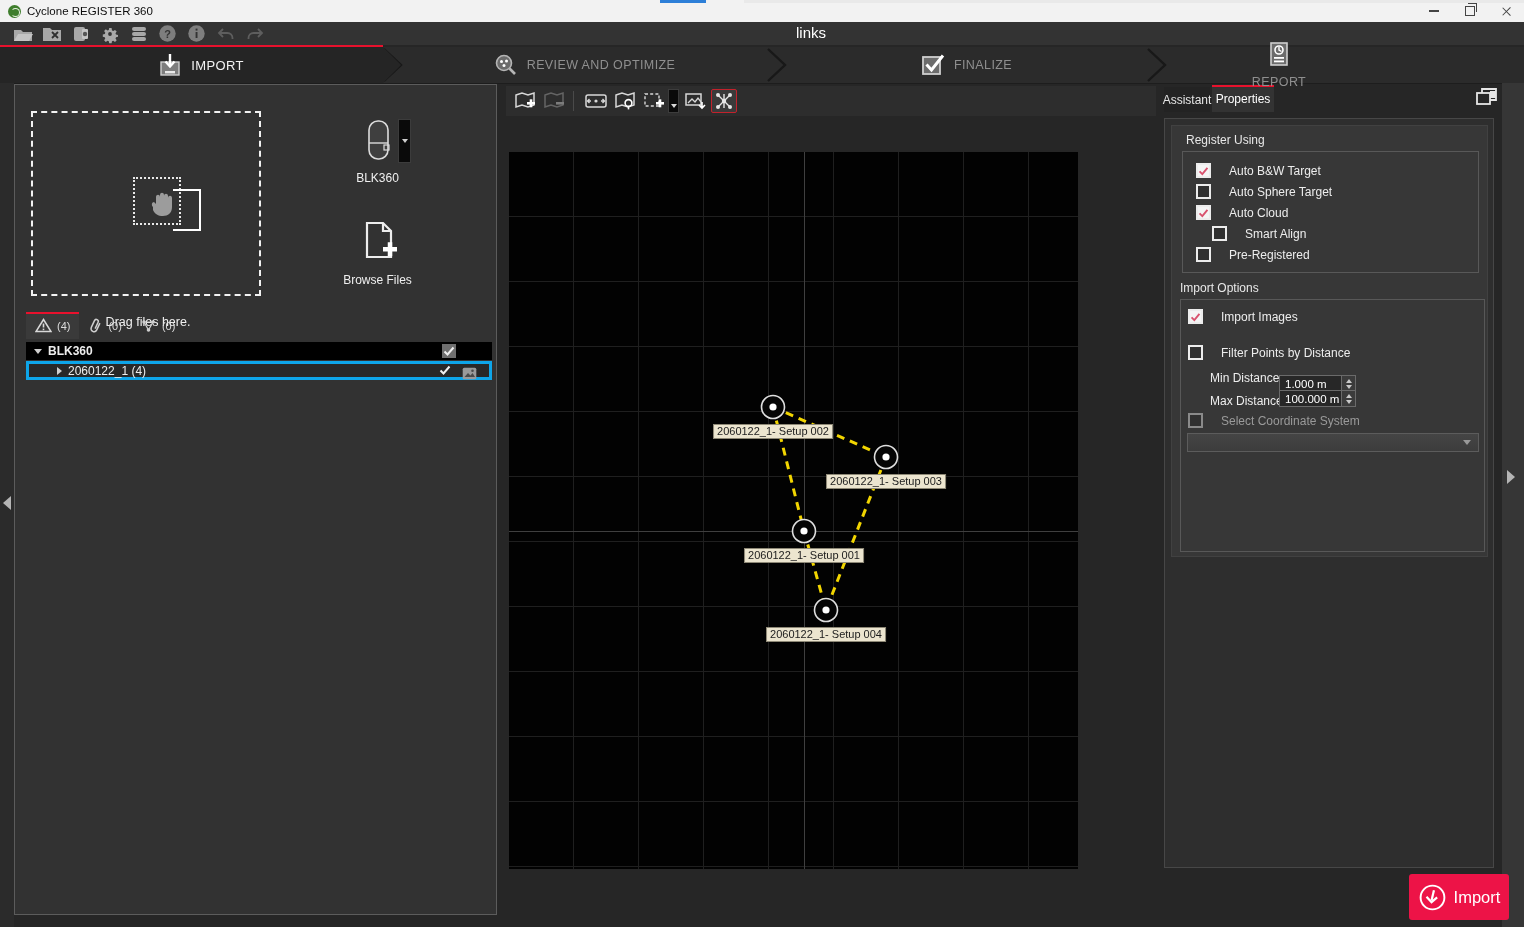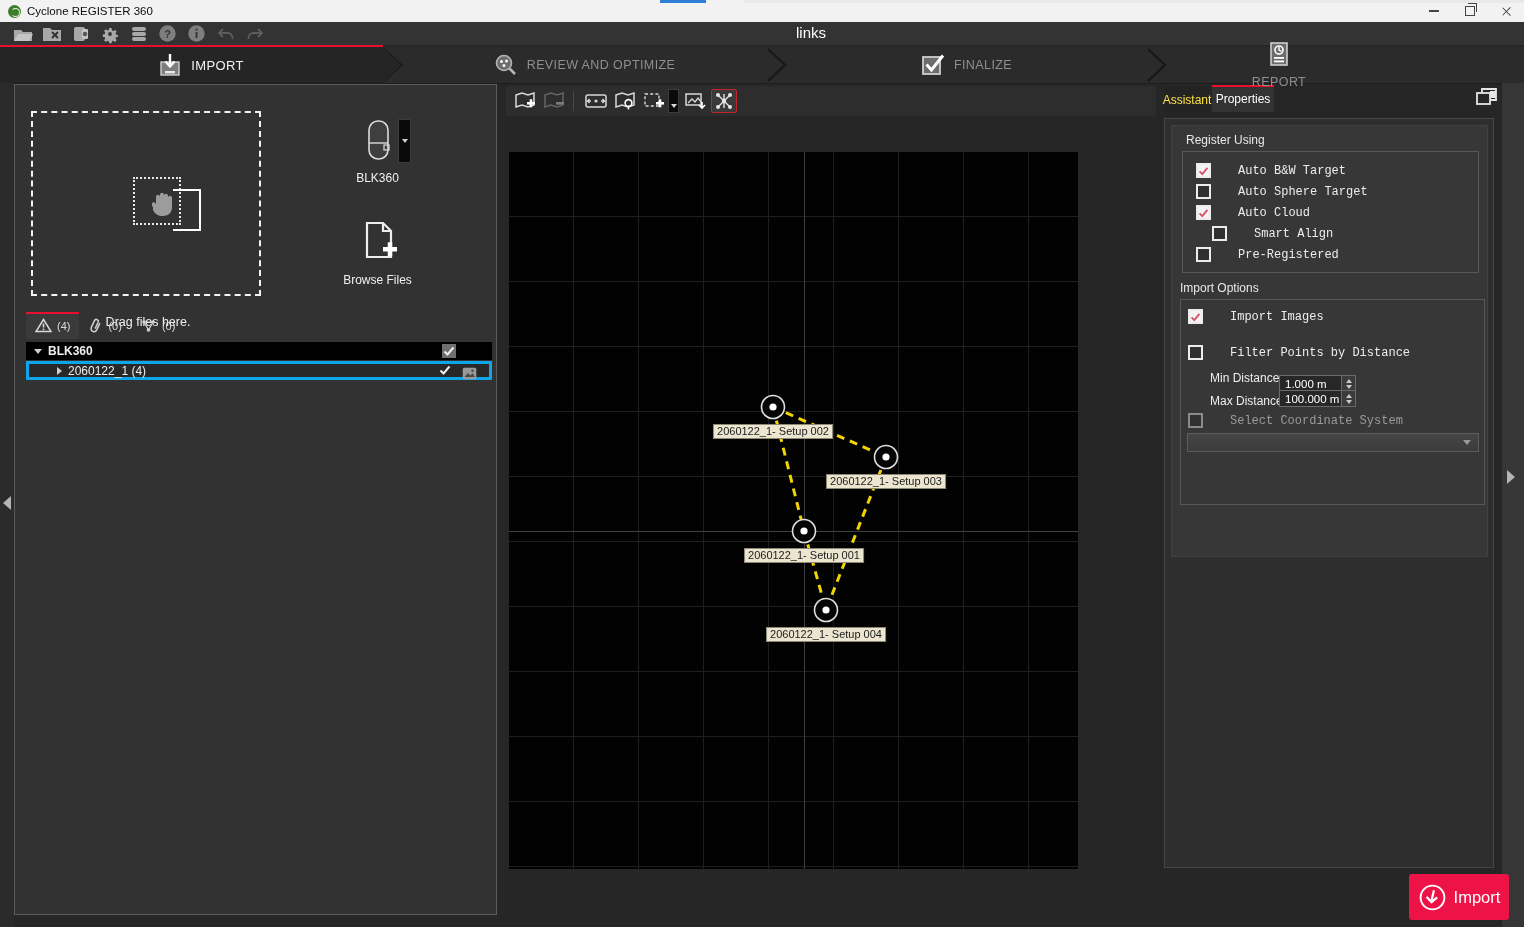--- a/index.html
+++ b/index.html
@@ -89,29 +89,29 @@
   .canvas{left:509px;top:152px;width:569px;height:717px;background:#020202;
      background-image:linear-gradient(#1f1f1f 1px,transparent 1px),linear-gradient(90deg,#1f1f1f 1px,transparent 1px);
      background-size:65px 65px;background-position:-1px -1px;}
   .axis-v{position:absolute;top:0;width:1px;height:100%;background:#3f3f3f;}
   .axis-h{position:absolute;left:0;height:1px;width:100%;background:#3f3f3f;}
   .setup-label{position:absolute;transform:translateX(-50%);background:#ece5cf;border:1px solid #8d8876;
      color:#1c1c1c;font-size:11px;line-height:13px;padding:0 3px;white-space:nowrap;}
 
   
   .rp-tab{position:absolute;display:flex;align-items:center;justify-content:center;font-size:12px;}
-  .rp-tab.inactive{left:1164px;top:87px;width:46px;height:25px;background:#232323;color:#fde047;}
+  .rp-tab.inactive{left:1164px;top:87px;width:46px;height:25px;background:#232323;color:#e5e5e5;}
   .rp-tab.active{left:1212px;top:85px;width:62px;height:27px;background:#333;color:#fff;}
   .rp-tab.active::before{content:"";position:absolute;left:0;top:0;width:100%;height:2px;background:#e8112d;}
   .layers-ic{left:1474px;top:86px;}
   .rp-body{left:1164px;top:118px;width:330px;height:750px;background:#2e2e2e;border:1px solid #474747;box-sizing:border-box;}
   .rp-inner{left:6px;top:6px;width:317px;height:432px;background:#373737;border:1px solid #414141;box-sizing:border-box;}
   .sec-title{color:#e8e8e8;font-size:12px;}
   .groupbox{position:absolute;border:1px solid #585858;box-sizing:border-box;}
-  .opt-row{display:flex;align-items:center;gap:27px;margin-bottom:6px;font-family:Liberation Mono, monospace;}
+  .opt-row{display:flex;align-items:center;gap:18px;margin-bottom:6px;}
   .cb{width:15px;height:15px;box-sizing:border-box;border:2px solid #ececec;background:#303030;display:flex;align-items:center;justify-content:center;flex:none;}
   .cb.checked{background:#f4f4f4;}
   .cb.disabled{border-color:#8a8a8a;}
   .opt-label{color:#ededed;font-size:12px;}
   .opt-label.disabled{color:#9a9a9a;}
   .numfield{display:flex;align-items:center;}
   .numinput{width:63px;height:17px;background:#272727;border:1px solid #6a6a6a;color:#fff;font-size:11.5px;
      display:flex;align-items:center;padding-left:5px;box-sizing:border-box;}
   .spinner{width:14px;height:17px;background:#3b3b3b;border:1px solid #6a6a6a;border-left:none;display:flex;flex-direction:column;align-items:center;justify-content:center;gap:2px;box-sizing:border-box;}
   .sp-up{width:0;height:0;border-left:3px solid transparent;border-right:3px solid transparent;border-bottom:4px solid #c9c9c9;}
@@ -525,21 +525,21 @@
               <span class="opt-label">Smart Align</span>
             </div>
             <div class="opt-row">
               <span class="cb"></span>
               <span class="opt-label">Pre-Registered</span>
             </div>
           </div>
       </div>
 
       <div class="abs sec-title" style="left:8px;top:155px;">Import Options</div>
-      <div class="abs groupbox" style="left:8px;top:173px;width:305px;height:206px;">
+      <div class="abs groupbox" style="left:8px;top:173px;width:305px;height:253px;">
         <div class="abs opt-row" style="left:7px;top:9px;">
           <span class="cb checked" id="cb-import-images">
               <svg width="14" height="12" viewBox="0 0 14 12">
                 <polyline points="2,6.5 5.5,10 12,2" fill="none" stroke="#d8516d" stroke-width="2.4"></polyline>
               </svg>
             </span>
           <span class="opt-label">Import Images</span>
         </div>
         <div class="abs opt-row" style="left:7px;top:45px;">
           <span class="cb" id="cb-filter-points"></span>

